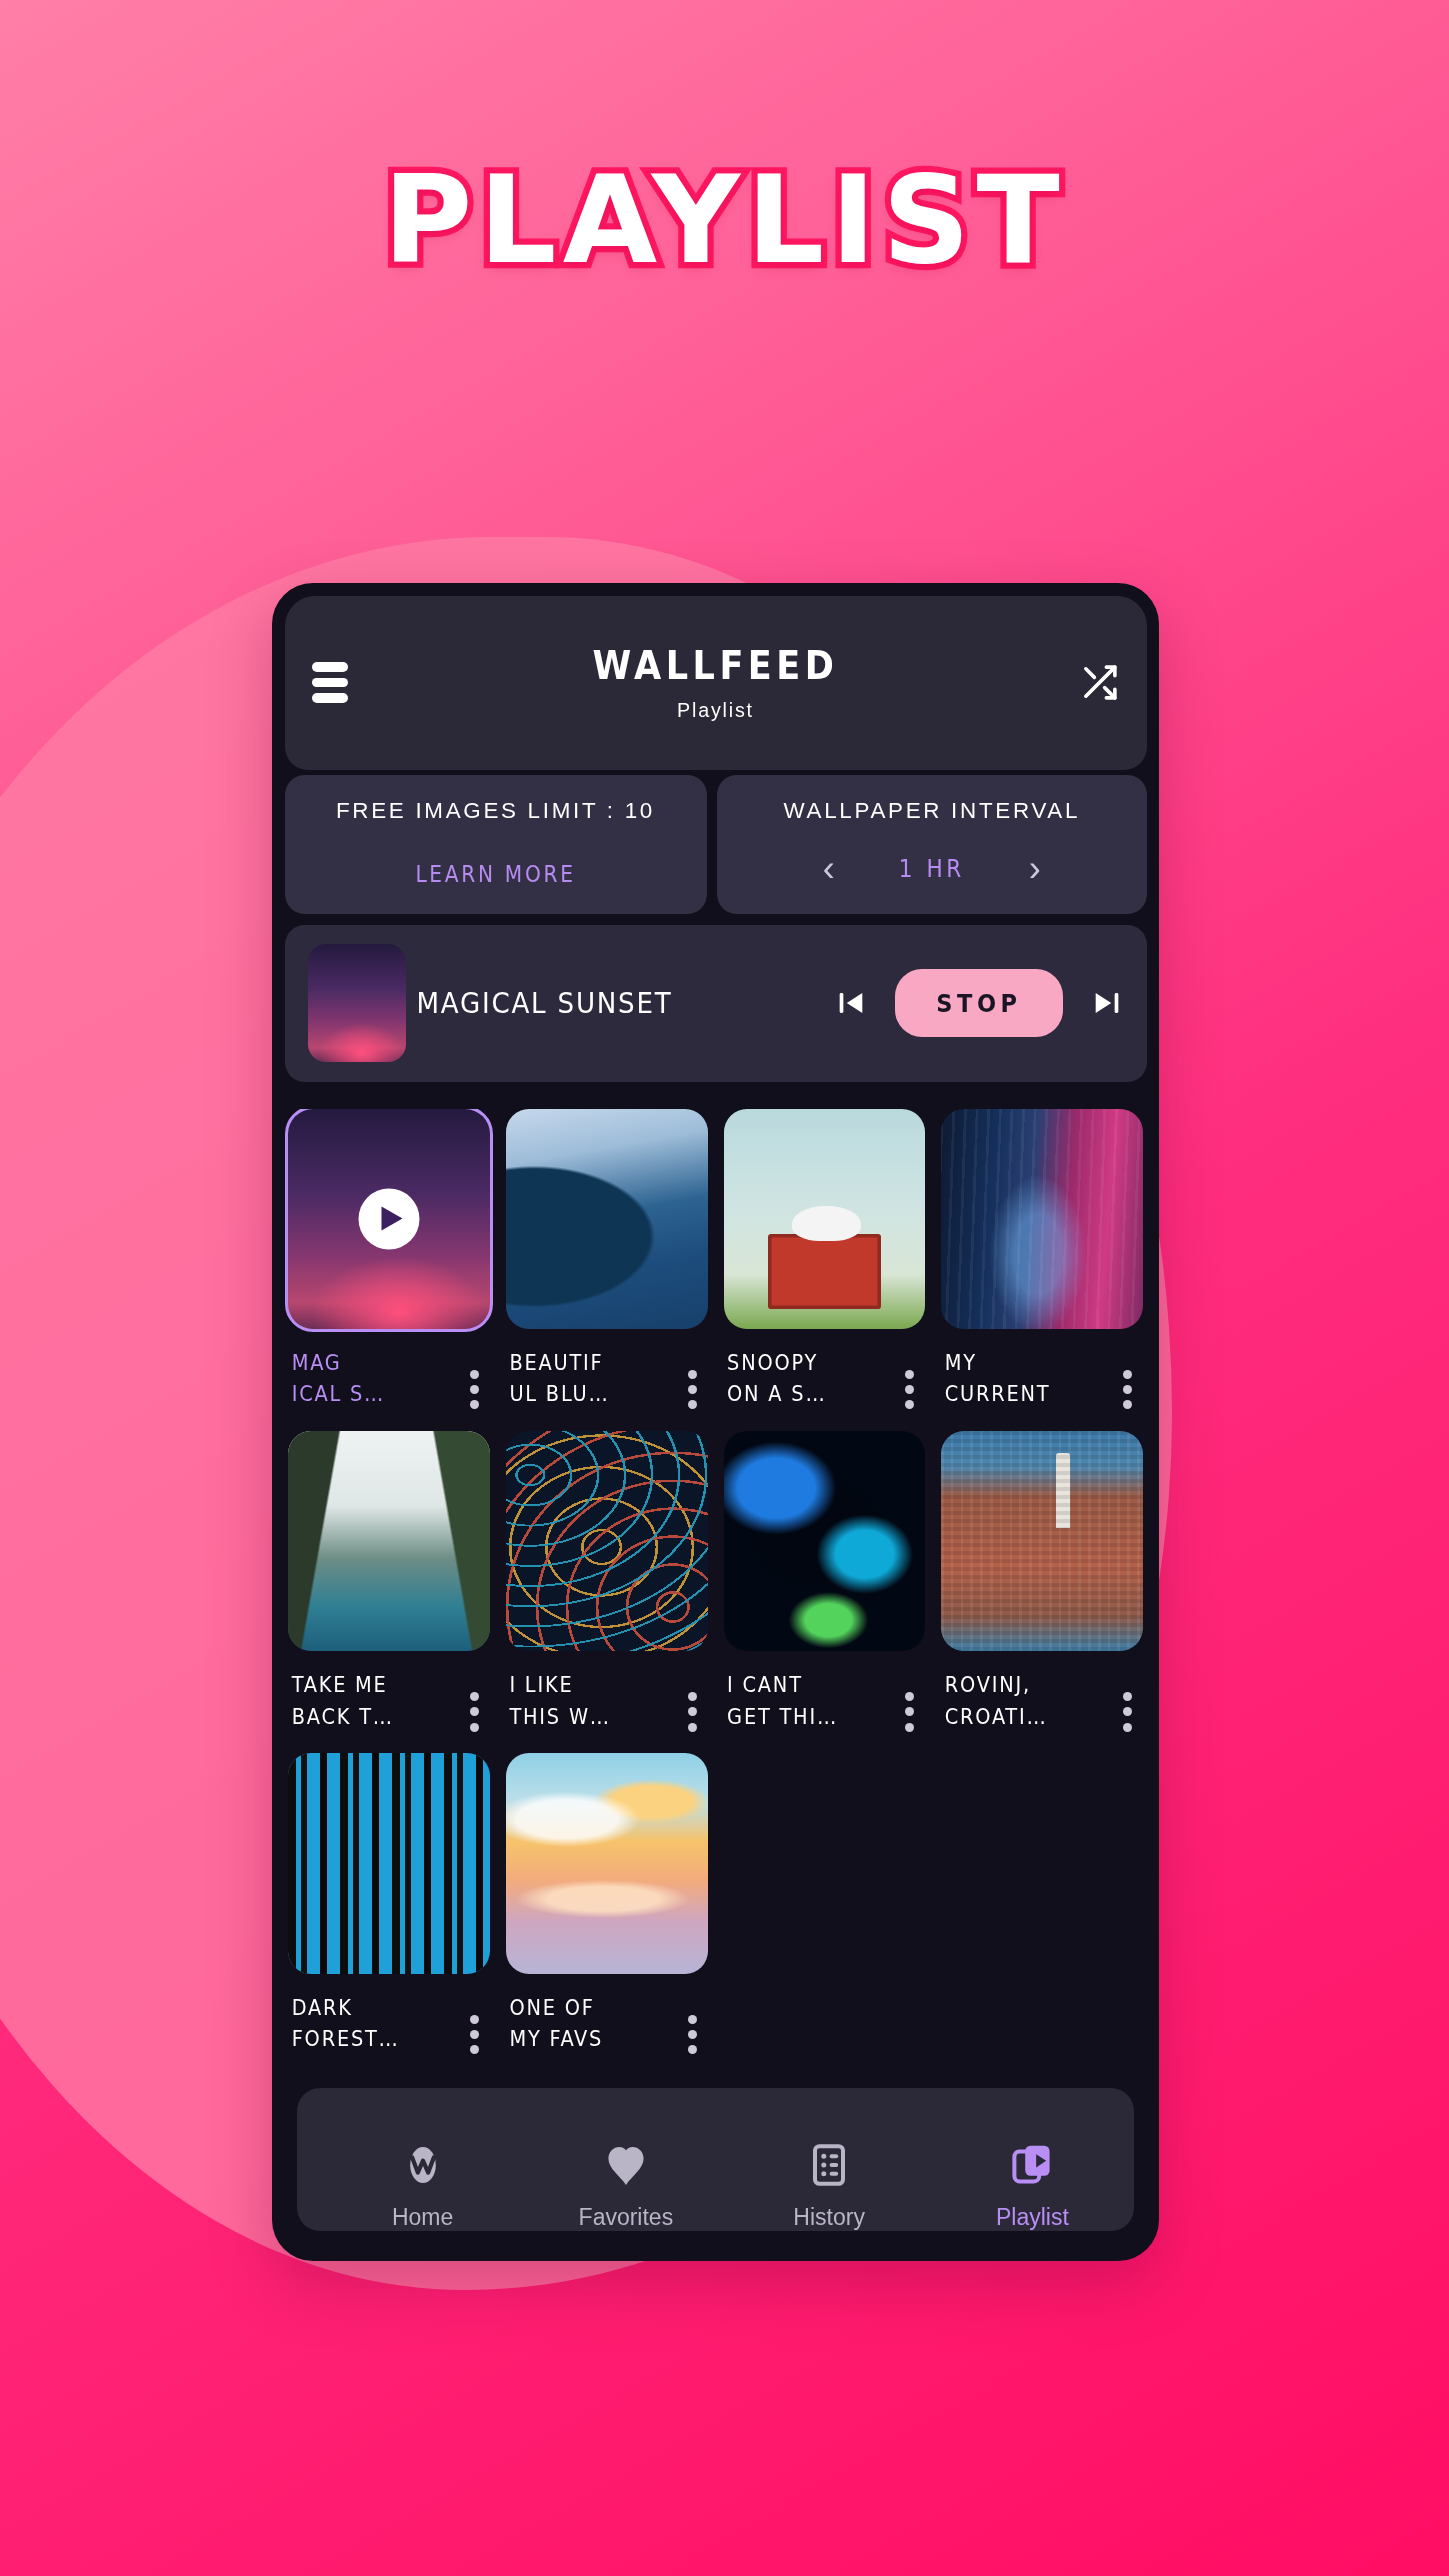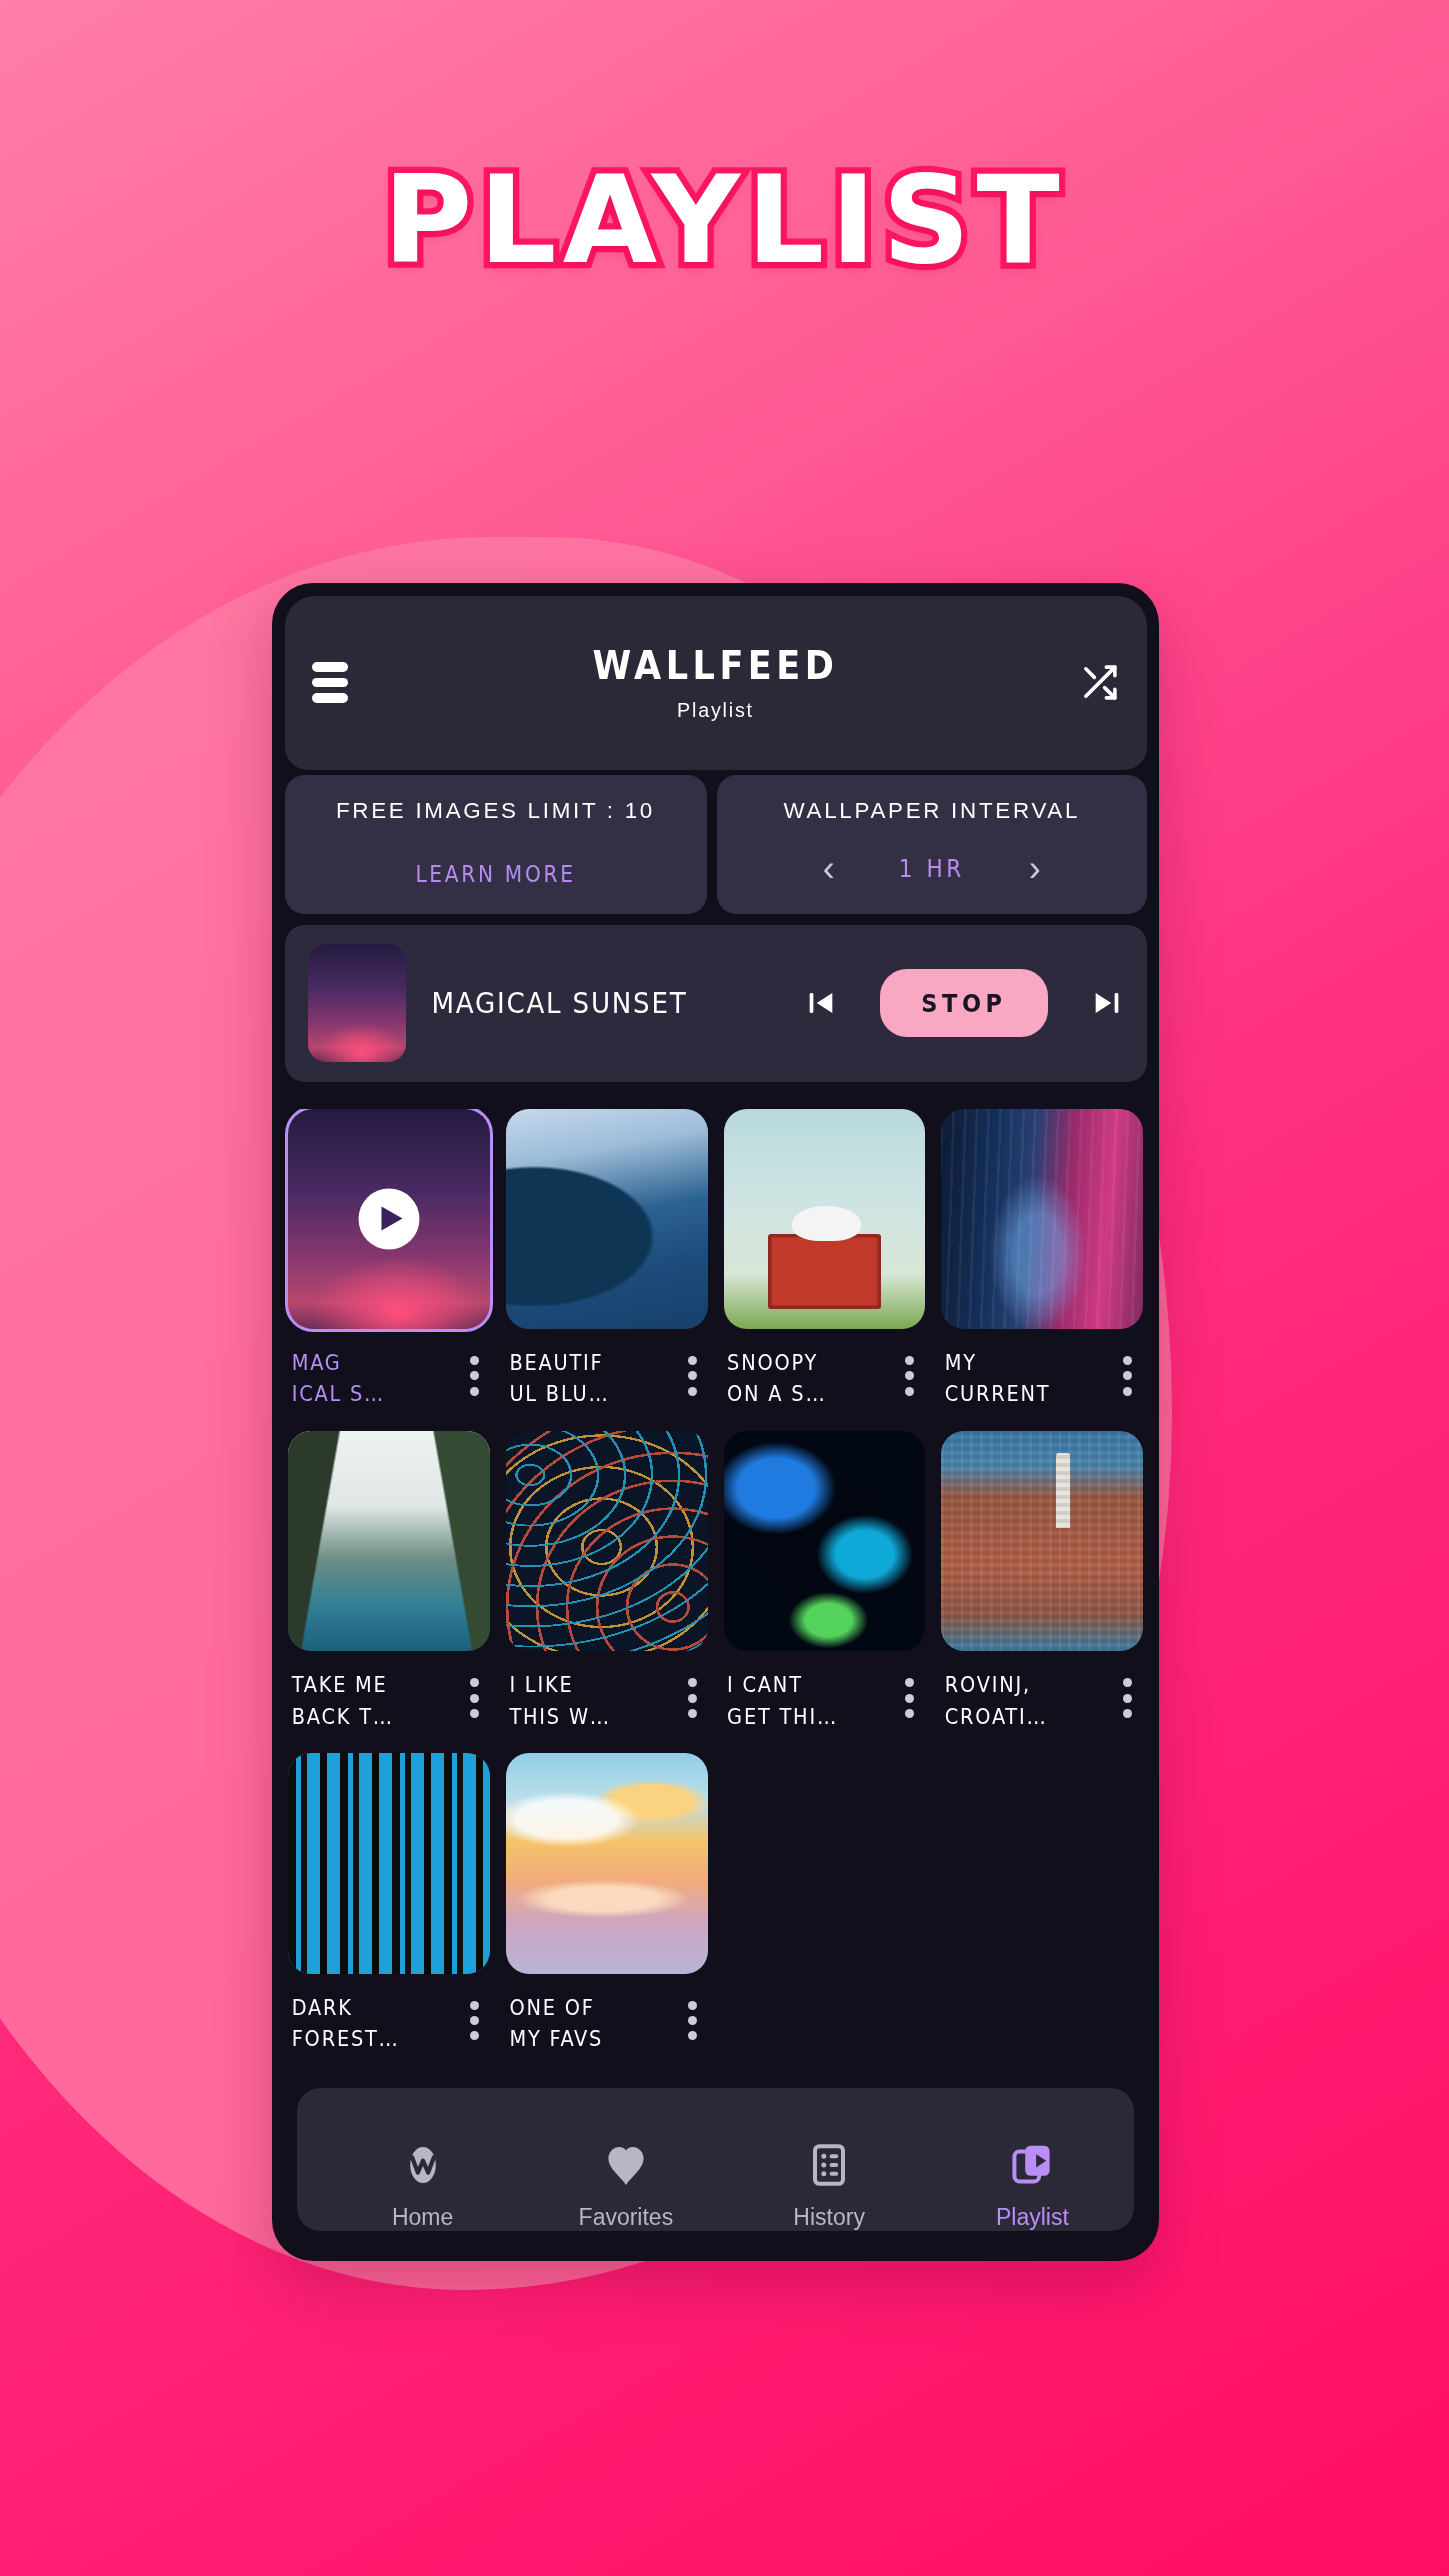--- a/index.html
+++ b/index.html
@@ -129,21 +129,21 @@
   }
   .chev { color: #ccc8da; font-size: 36px; line-height: 1; cursor: pointer; font-weight: 300; }
   .interval-val {
     color: #b78cf2; font-size: 24px; letter-spacing: 3.6px; min-width: 98px; text-align:center;
     font-family: "DejaVu Sans Condensed", "Liberation Sans Narrow", "Liberation Sans", sans-serif;
   }
 
   
   .now-playing {
     background: #2e2a3d; border-radius: 19.7px; height: 157px; margin-bottom: 27px;
-    display: flex; align-items: center; padding: 0 23px; gap: 26px; flex: 0 0 auto;
+    display: flex; align-items: center; padding: 0 23px; gap: 11px; flex: 0 0 auto;
   }
   .np-thumb { width: 98px; height: 118px; border-radius: 18px; flex: 0 0 auto; overflow: hidden; }
   .np-title {
     color: #fff; font-size: 29px; letter-spacing: 1.8px; flex: 1 1 auto;
     font-family: "DejaVu Sans Condensed", "Liberation Sans Narrow", "Liberation Sans", sans-serif;
   }
   .np-btn { width: 34px; height: 34px; cursor: pointer; flex: 0 0 auto; }
   .np-btn svg { width:100%; height:100%; display:block; }
   .stop-btn {
     background: #f9a8c4; color: #1a1524; font-size: 25px; letter-spacing: 4.5px; font-weight: 700;
@@ -162,21 +162,21 @@
   .thumb.active { outline: 4.5px solid #b98ef5; outline-offset: -1.8px; border-radius: 25px; }
   .play-overlay {
     position: absolute; left: 50%; top: 50%; transform: translate(-50%,-50%);
     width: 61px; height: 61px; background: #ffffff; border-radius: 50%;
     display: flex; align-items: center; justify-content: center;
   }
   .play-overlay::after {
     content: ""; width: 0; height: 0; margin-left: 5.4px;
     border-left: 21.5px solid #3c2060; border-top: 12.5px solid transparent; border-bottom: 12.5px solid transparent;
   }
-  .tile-meta { display: flex; align-items: flex-start; margin-top: 18px; padding: 0 3.6px; }
+  .tile-meta { display: flex; align-items: flex-end; margin-top: 18px; padding: 0 3.6px; }
   .tile-label {
     color: #fff; font-size: 21.5px; line-height: 1.45; letter-spacing: 1.8px; flex: 1 1 auto;
     font-family: "DejaVu Sans Condensed", "Liberation Sans Narrow", "Liberation Sans", sans-serif;
     white-space: pre-line;
   }
   .tile-label.accent { color: #b98ef5; }
   .kebab { width: 9px; flex: 0 0 auto; display: flex; flex-direction: column; gap: 6.3px; margin-top: 9px; margin-right: 7.2px; cursor: pointer; }
   .kebab i { width: 9px; height: 9px; border-radius: 50%; background: #cfcad9; display: block; }
 
   

